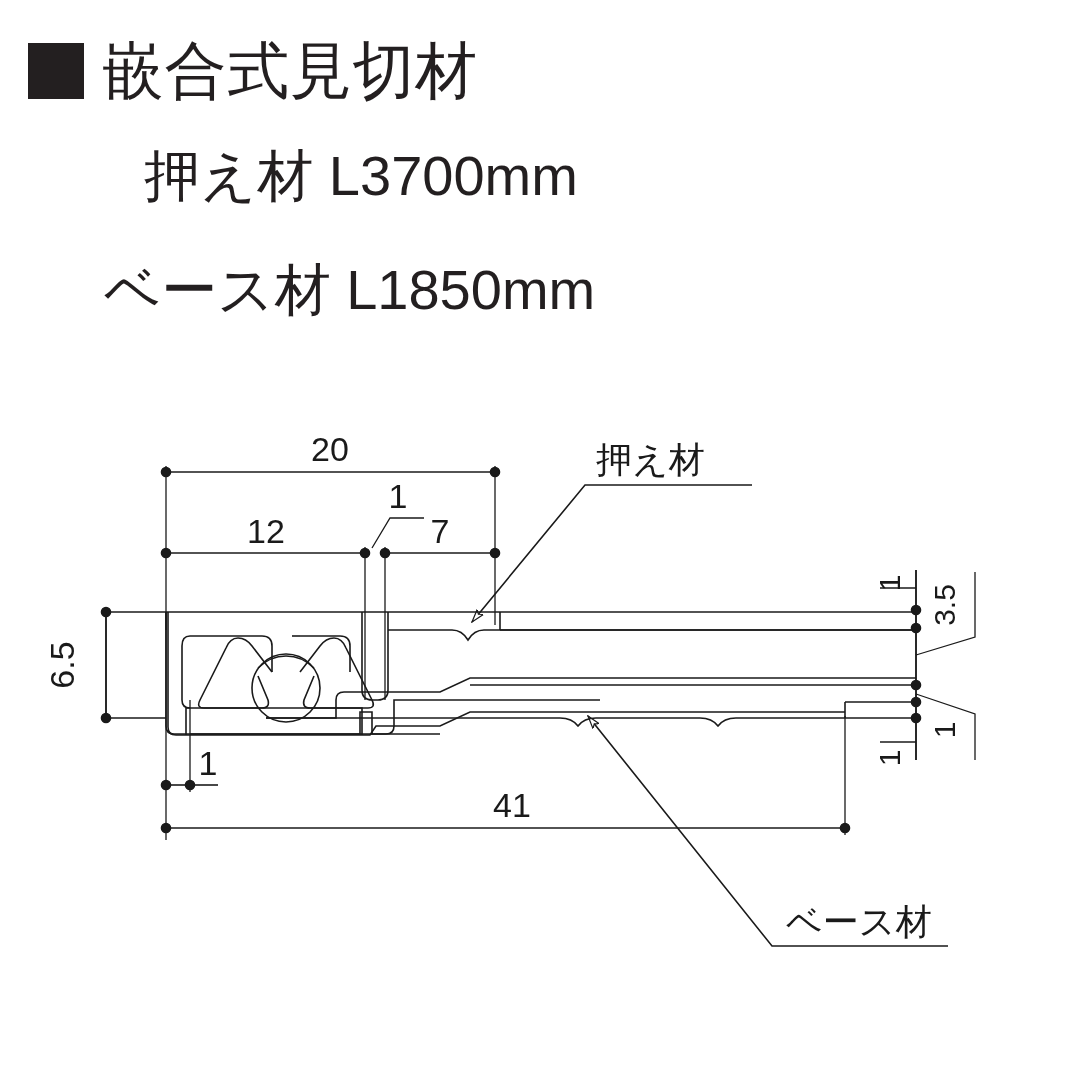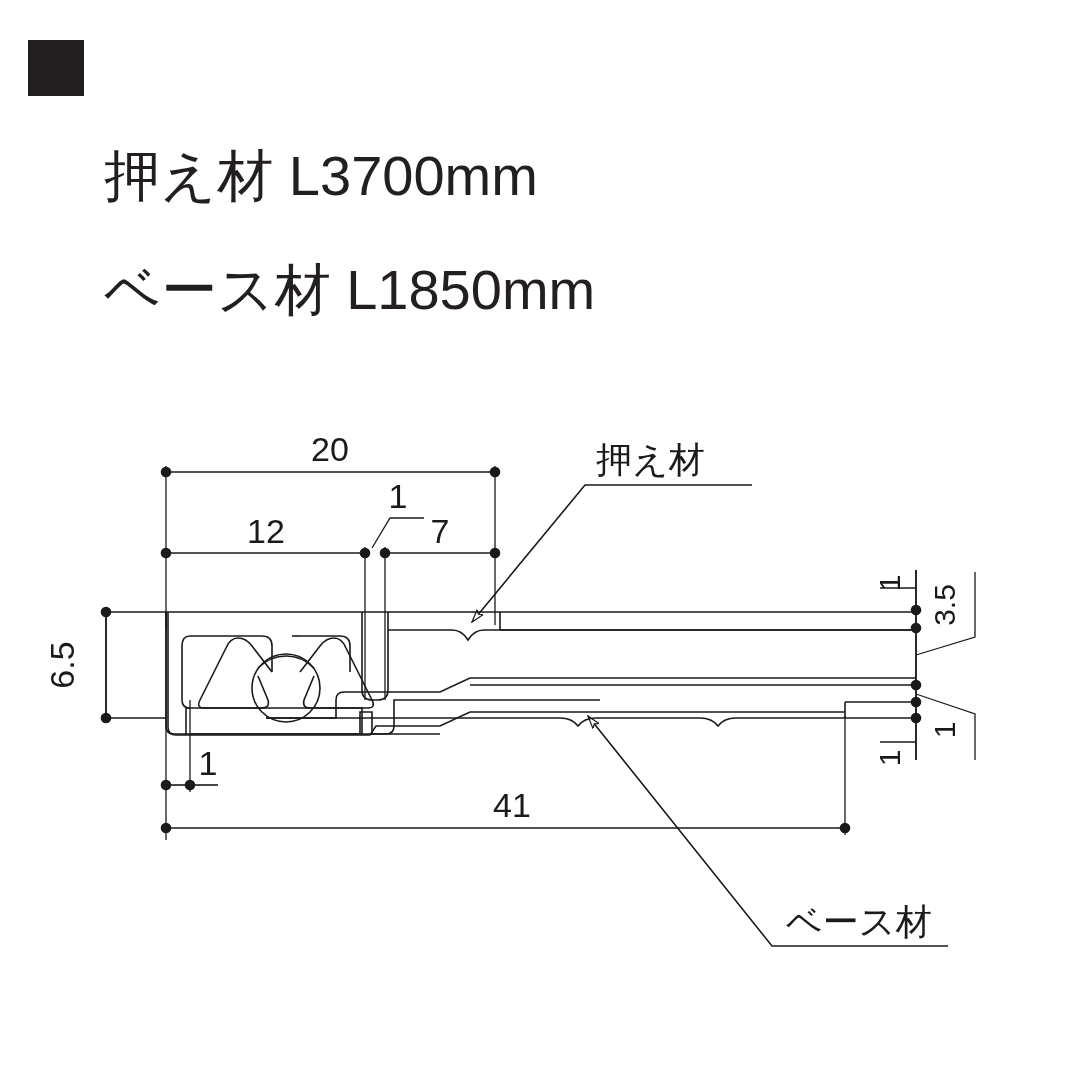--- a/index.html
+++ b/index.html
@@ -46,21 +46,21 @@
     color: #231f20;
   }
   .title-sub {
     position: absolute;
     left: 104px;
     font-size: 56px;
     line-height: 1;
     white-space: nowrap;
     color: #231f20;
   }
-  #subtitle-oshiezai { top: 148px; }
+  #subtitle-oshiezai { top: 148px; margin-left: 40px; }
   #subtitle-basezai  { top: 228px; margin-top: 34px; }
 
   
   #drawing-area {
     position: absolute;
     left: 0;
     top: 0;
     width: 1080px;
     height: 1080px;
   }
@@ -85,20 +85,21 @@
     fill: #1a1a1a;
   }
 </style>
 </head>
 <body>
 
 <div id="title-block">
 
   <div class="title-row-1">
     <span class="bullet-square"></span>
+    <span class="title-main">嵌合式見切材</span>
   </div>
 
   <div class="title-sub" id="subtitle-oshiezai">押え材 L3700mm</div>
 
   <div class="title-sub" id="subtitle-basezai">ベース材 L1850mm</div>
 </div>
 
 <div id="drawing-area">
 <svg id="drawing-svg" viewBox="0 0 1080 1080" xmlns="http://www.w3.org/2000/svg">
 

